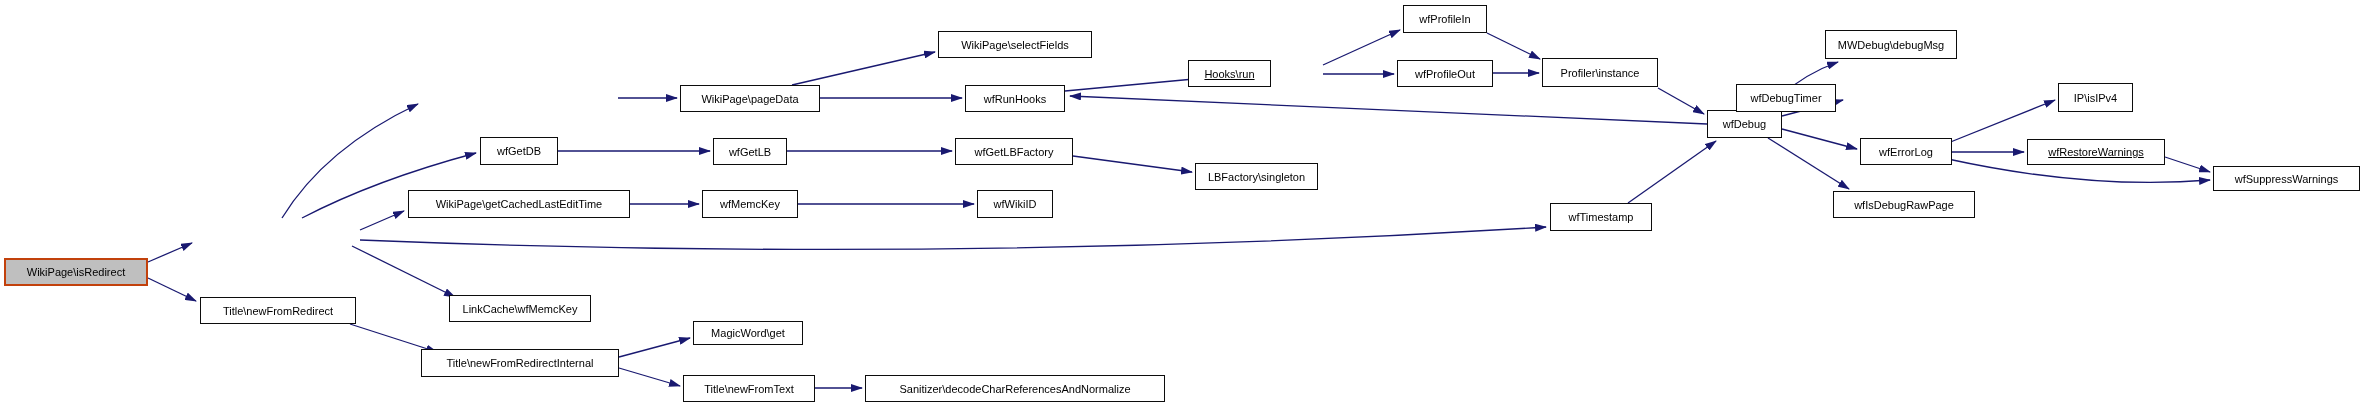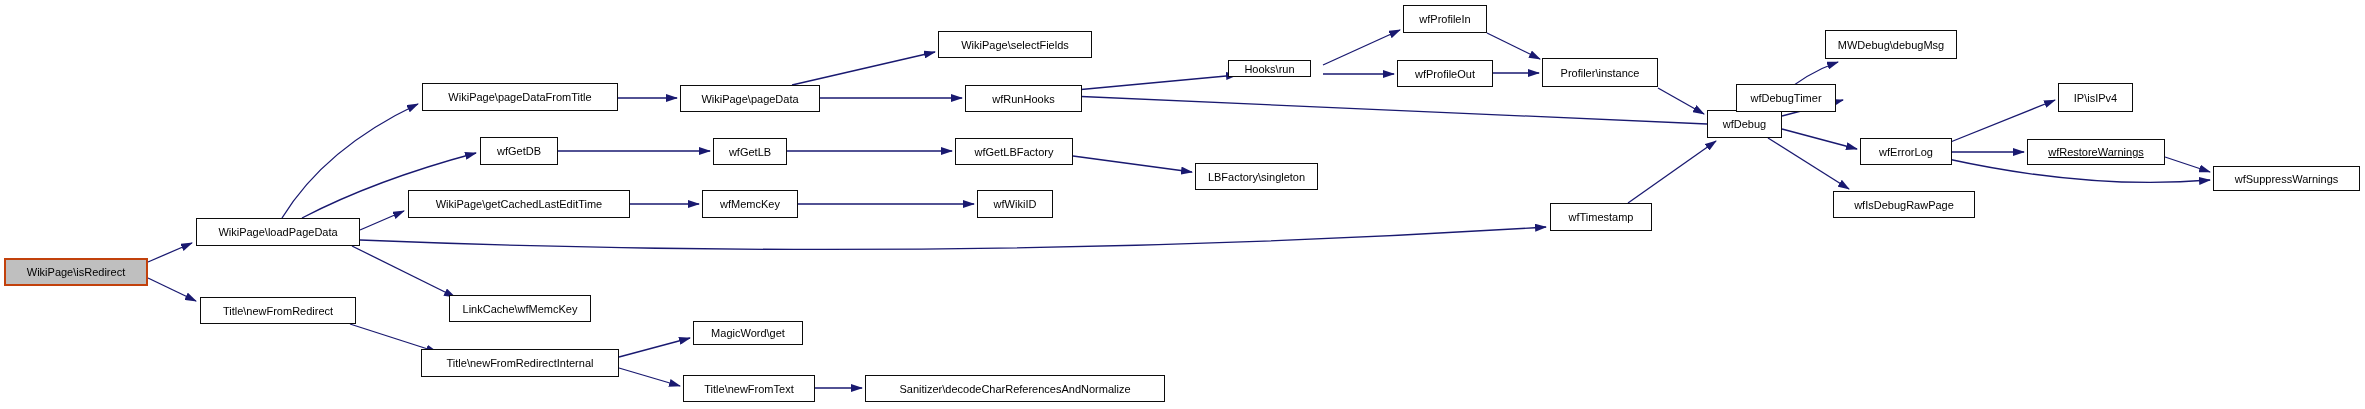--- a/index.html
+++ b/index.html
@@ -71,39 +71,37 @@
     <path class="edge" marker-end="url(#arrow)" d="M1948,159 Q2090,190 2210,180"></path>
     <path class="edge" marker-end="url(#arrow)" d="M2165,157 L2210,172"></path>
     <path class="edge" marker-end="url(#arrow)" d="M558,151 L710,151"></path>
     <path class="edge" marker-end="url(#arrow)" d="M787,151 L952,151"></path>
     <path class="edge" marker-end="url(#arrow)" d="M1073,156 L1192,172"></path>
     <path class="edge" marker-end="url(#arrow)" d="M630,204 L699,204"></path>
     <path class="edge" marker-end="url(#arrow)" d="M798,204 L974,204"></path>
   </svg>
 
   <div class="node root" style="left:4px;top:258px;width:144px;height:28px;">WikiPage\isRedirect</div>
-  <div class="node" style="left:196px;top:218px;width:164px;height:28px;">WikiPage\loadPageData</div>
   <div class="node" style="left:200px;top:297px;width:156px;height:27px;">Title\newFromRedirect</div>
-  <div class="node" style="left:422px;top:83px;width:196px;height:28px;">WikiPage\pageDataFromTitle</div>
   <div class="node" style="left:480px;top:137px;width:78px;height:28px;">wfGetDB</div>
   <div class="node" style="left:408px;top:190px;width:222px;height:28px;">WikiPage\getCachedLastEditTime</div>
   <div class="node" style="left:449px;top:295px;width:142px;height:27px;">LinkCache\wfMemcKey</div>
   <div class="node" style="left:421px;top:349px;width:198px;height:28px;">Title\newFromRedirectInternal</div>
   <div class="node" style="left:693px;top:321px;width:110px;height:24px;text-align:center;">MagicWord\get</div>
   <div class="node" style="left:683px;top:375px;width:132px;height:27px;">Title\newFromText</div>
   <div class="node" style="left:865px;top:375px;width:300px;height:27px;">Sanitizer\decodeCharReferencesAndNormalize</div>
   <div class="node" style="left:680px;top:85px;width:140px;height:27px;">WikiPage\pageData</div>
   <div class="node" style="left:713px;top:138px;width:74px;height:27px;">wfGetLB</div>
   <div class="node" style="left:702px;top:190px;width:96px;height:28px;">wfMemcKey</div>
   <div class="node" style="left:938px;top:31px;width:154px;height:27px;">WikiPage\selectFields</div>
-  <div class="node" style="left:965px;top:85px;width:117px;height:27px;">wfRunHooks</div>
+  <div class="node" style="left:965px;top:85px;width:100px;height:27px;">wfRunHooks</div>
   <div class="node" style="left:955px;top:138px;width:118px;height:27px;">wfGetLBFactory</div>
   <div class="node" style="left:977px;top:190px;width:76px;height:28px;">wfWikiID</div>
   <div class="node" style="left:1195px;top:163px;width:123px;height:27px;">LBFactory\singleton</div>
-  <div class="node" style="left:1228px;top:60px;width:83px;height:17px;">Hooks\run</div>
+  <div class="node" style="left:1188px;top:60px;width:83px;height:27px;text-decoration:underline;">Hooks\run</div>
   <div class="node" style="left:1550px;top:203px;width:102px;height:28px;">wfTimestamp</div>
   <div class="node" style="left:1403px;top:5px;width:84px;height:28px;">wfProfileIn</div>
   <div class="node" style="left:1397px;top:60px;width:96px;height:27px;">wfProfileOut</div>
   <div class="node" style="left:1542px;top:58px;width:116px;height:29px;">Profiler\instance</div>
   <div class="node" style="left:1707px;top:110px;width:75px;height:28px;">wfDebug</div>
   <div class="node" style="left:1825px;top:30px;width:132px;height:29px;">MWDebug\debugMsg</div>
   <div class="node" style="left:1736px;top:84px;width:100px;height:28px;">wfDebugTimer</div>
   <div class="node" style="left:1860px;top:138px;width:92px;height:27px;">wfErrorLog</div>
   <div class="node" style="left:1833px;top:191px;width:142px;height:27px;">wfIsDebugRawPage</div>
   <div class="node" style="left:2058px;top:83px;width:75px;height:29px;">IP\isIPv4</div>

